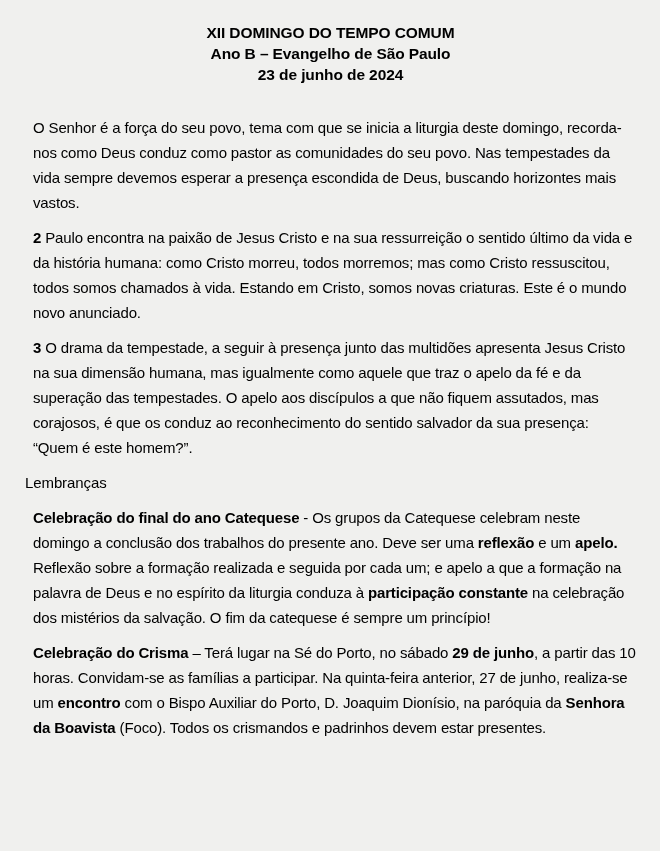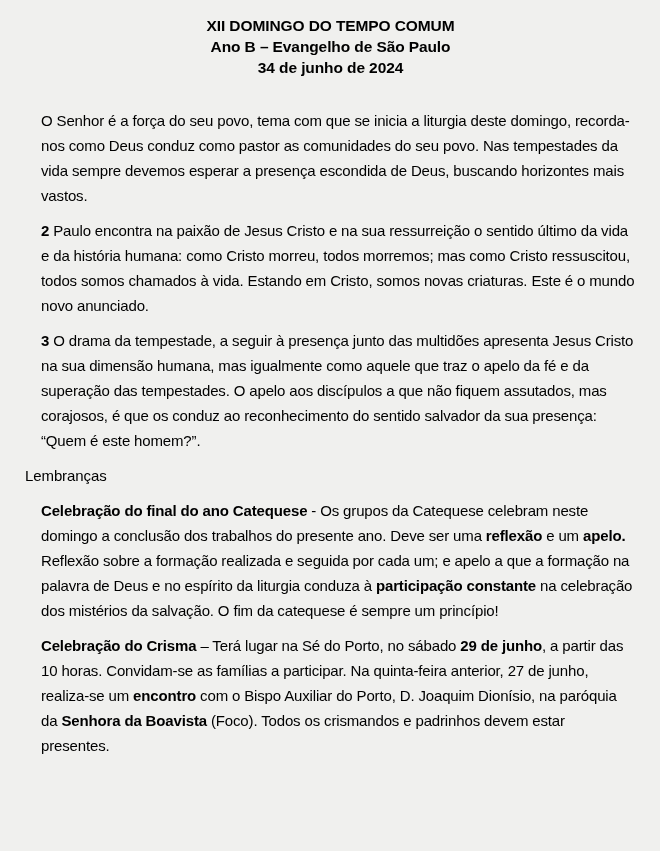--- a/index.html
+++ b/index.html
@@ -9,36 +9,36 @@
     background: #f0f0ee;
   }
   .page {
     position: relative;
     width: 660px;
     height: 851px;
     box-sizing: border-box;
     background: #f0f0ee;
     color: #000000;
     font-family: "Liberation Sans", "DejaVu Sans", sans-serif;
-    padding: 13px 24px 0 25px;
+    padding: 20px 24px 0 25px;
     overflow: hidden;
   }
   .doc-header {
     text-align: center;
     font-weight: 700;
     font-size: 15.5px;
     line-height: 21px;
     margin: 2px 0 30px 0;
     letter-spacing: -0.1px;
   }
   .title-line { white-space: nowrap; }
   .para {
     font-size: 15px;
     line-height: 25px;
-    margin: 0 0 10px 16px;
+    margin: 0 0 10px 8px;
     letter-spacing: -0.15px;
     text-align: left;
   }
   .para strong, .rich-bold {
     font-weight: 700;
   }
   .section-heading {
     font-size: 15px;
     line-height: 25px;
     font-weight: 400;
@@ -48,21 +48,21 @@
   }
 </style>
 </head>
 <body>
 
 <div class="page">
 
   <header class="doc-header">
     <div class="title-line">XII DOMINGO DO TEMPO COMUM</div>
     <div class="title-line">Ano B – Evangelho de São Paulo</div>
-    <div class="title-line">34 de junho de 2024</div>
+    <div class="title-line">23 de junho de 2024</div>
   </header>
 
   <p class="para"><span>O Senhor é a força do seu povo, tema com que se inicia a liturgia deste domingo, recorda-nos como Deus conduz como pastor as comunidades do seu povo. Nas tempestades da vida sempre devemos esperar a presença escondida de Deus, buscando horizontes mais vastos.</span></p>
 
 
   <p class="para"><strong>2</strong><span> Paulo encontra na paixão de Jesus Cristo e na sua ressurreição o sentido último da vida e da história humana: como Cristo morreu, todos morremos; mas como Cristo ressuscitou, todos somos chamados à vida. Estando em Cristo, somos novas criaturas. Este é o mundo novo anunciado.</span></p>
 
   <p class="para"><strong>3</strong><span> O drama da tempestade, a seguir à presença junto das multidões apresenta Jesus Cristo na sua dimensão humana, mas igualmente como aquele que traz o apelo da fé e da superação das tempestades. O apelo aos discípulos a que não fiquem assutados, mas corajosos, é que os conduz ao reconhecimento do sentido salvador da sua presença: “Quem é este homem?”.</span></p>
 
   <h2 class="section-heading">Lembranças</h2>

